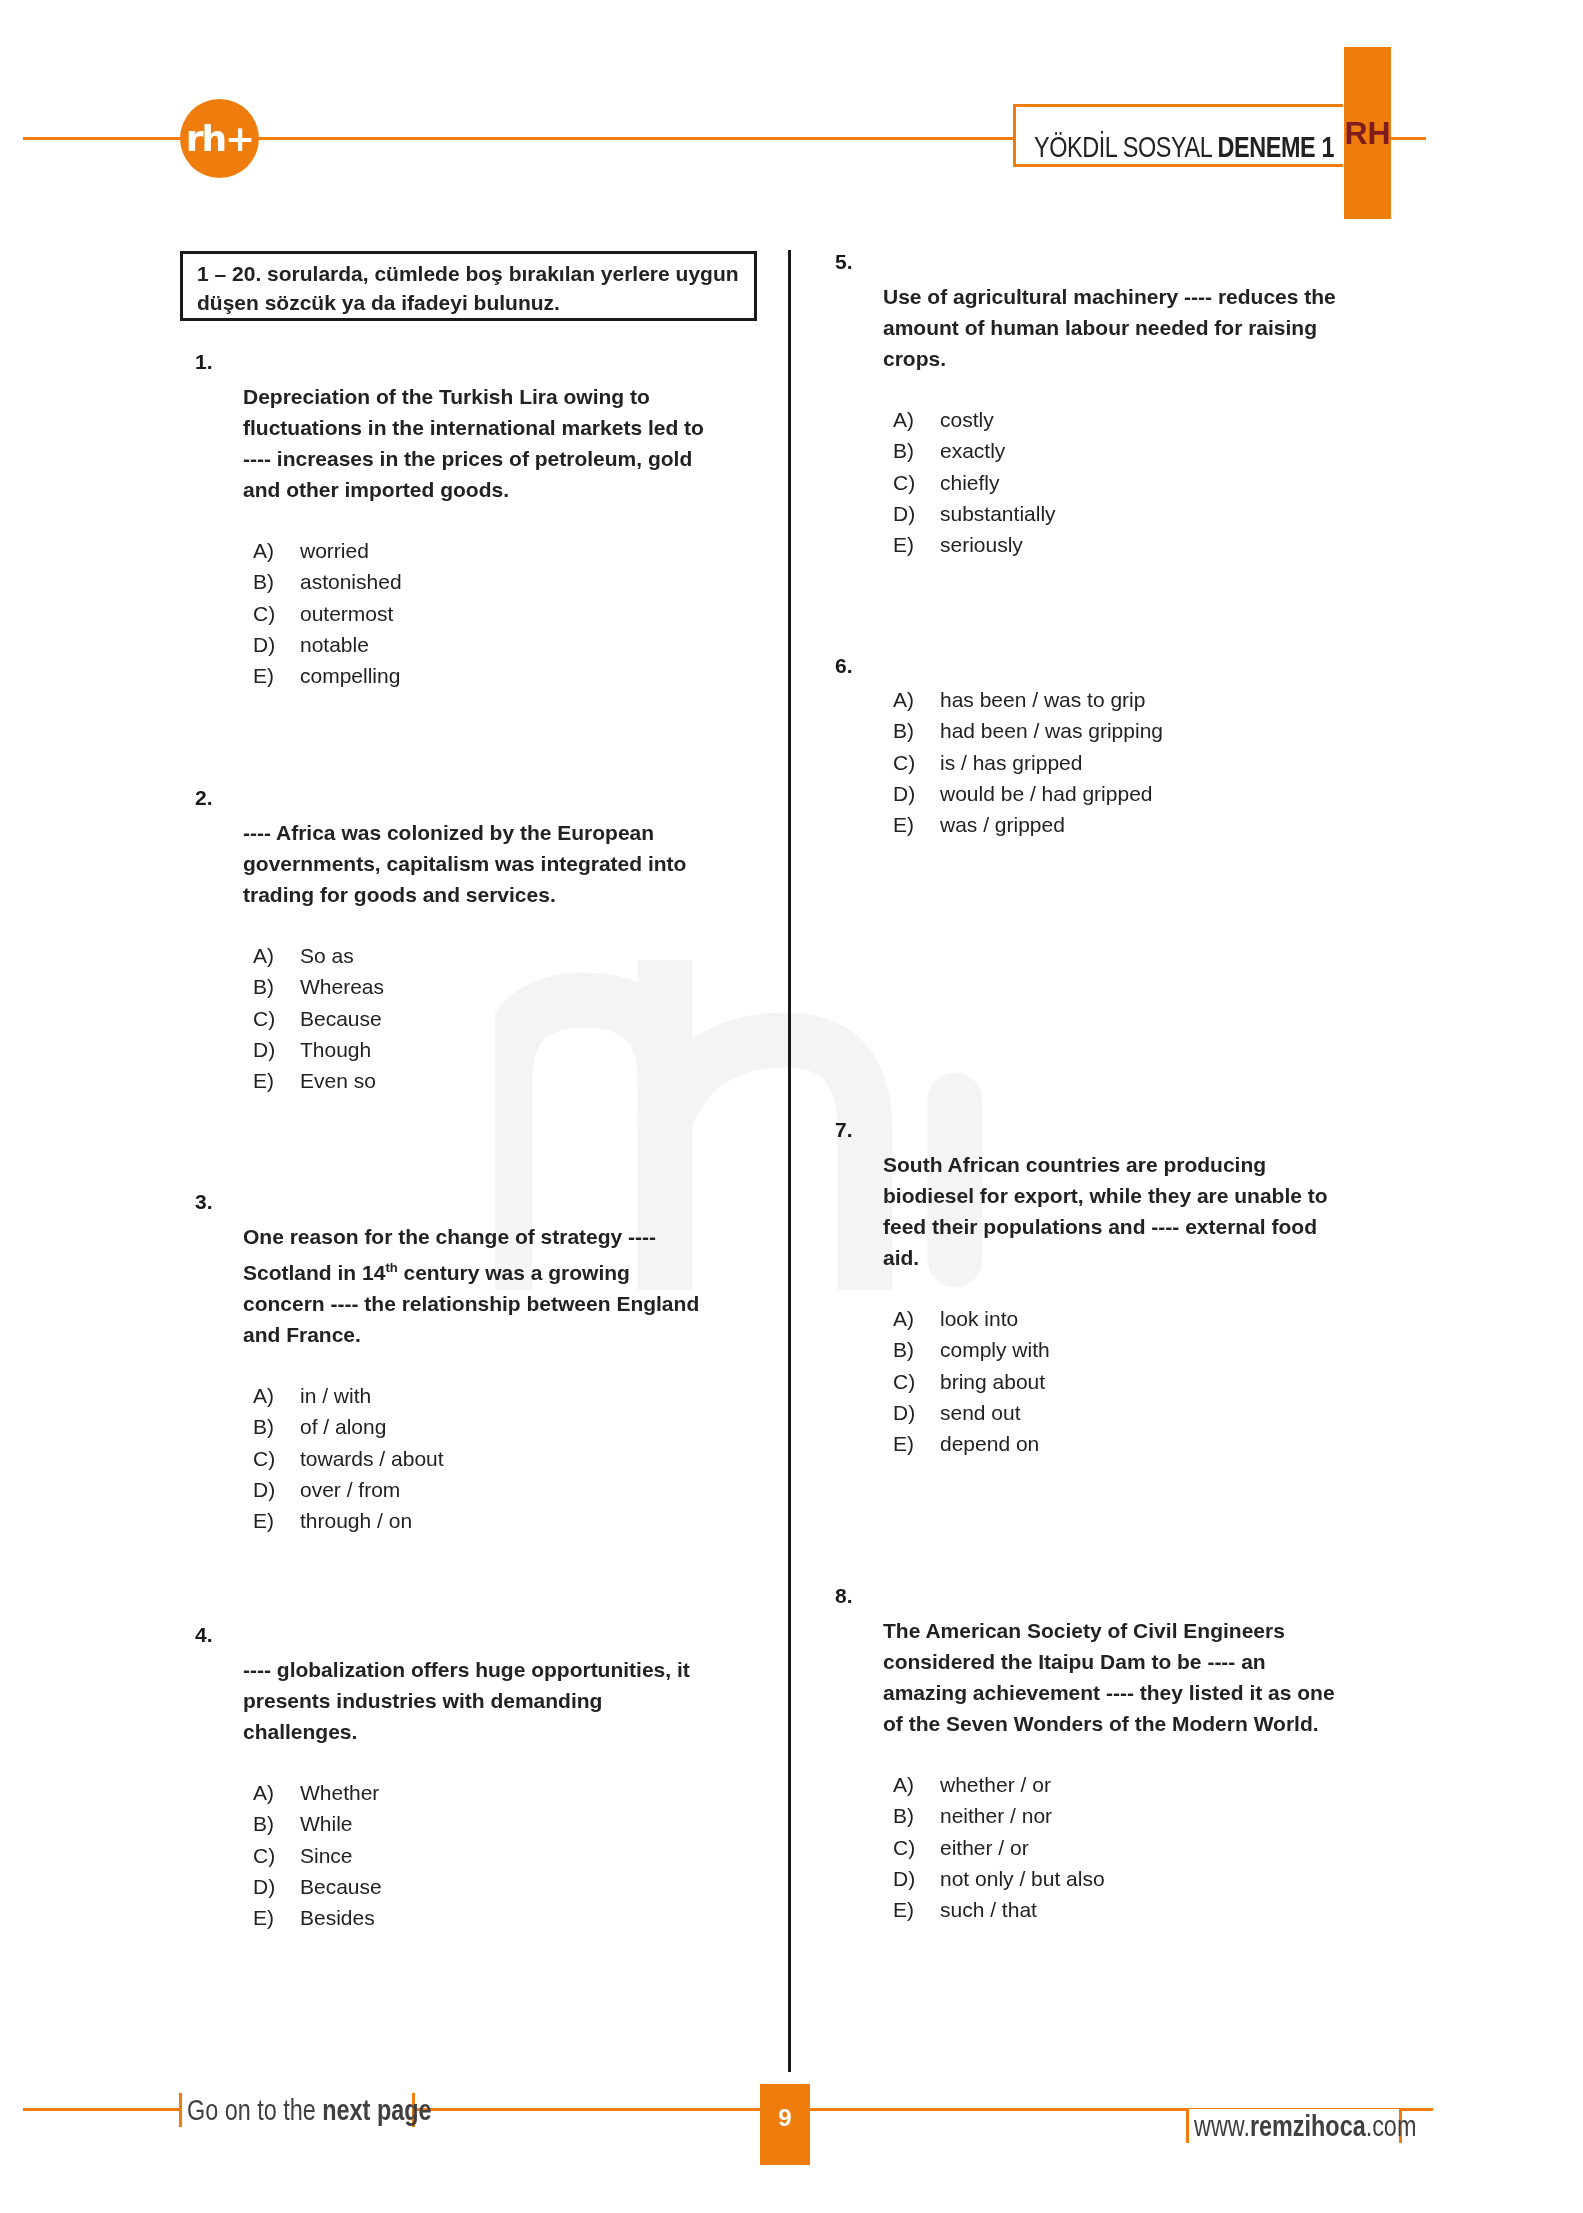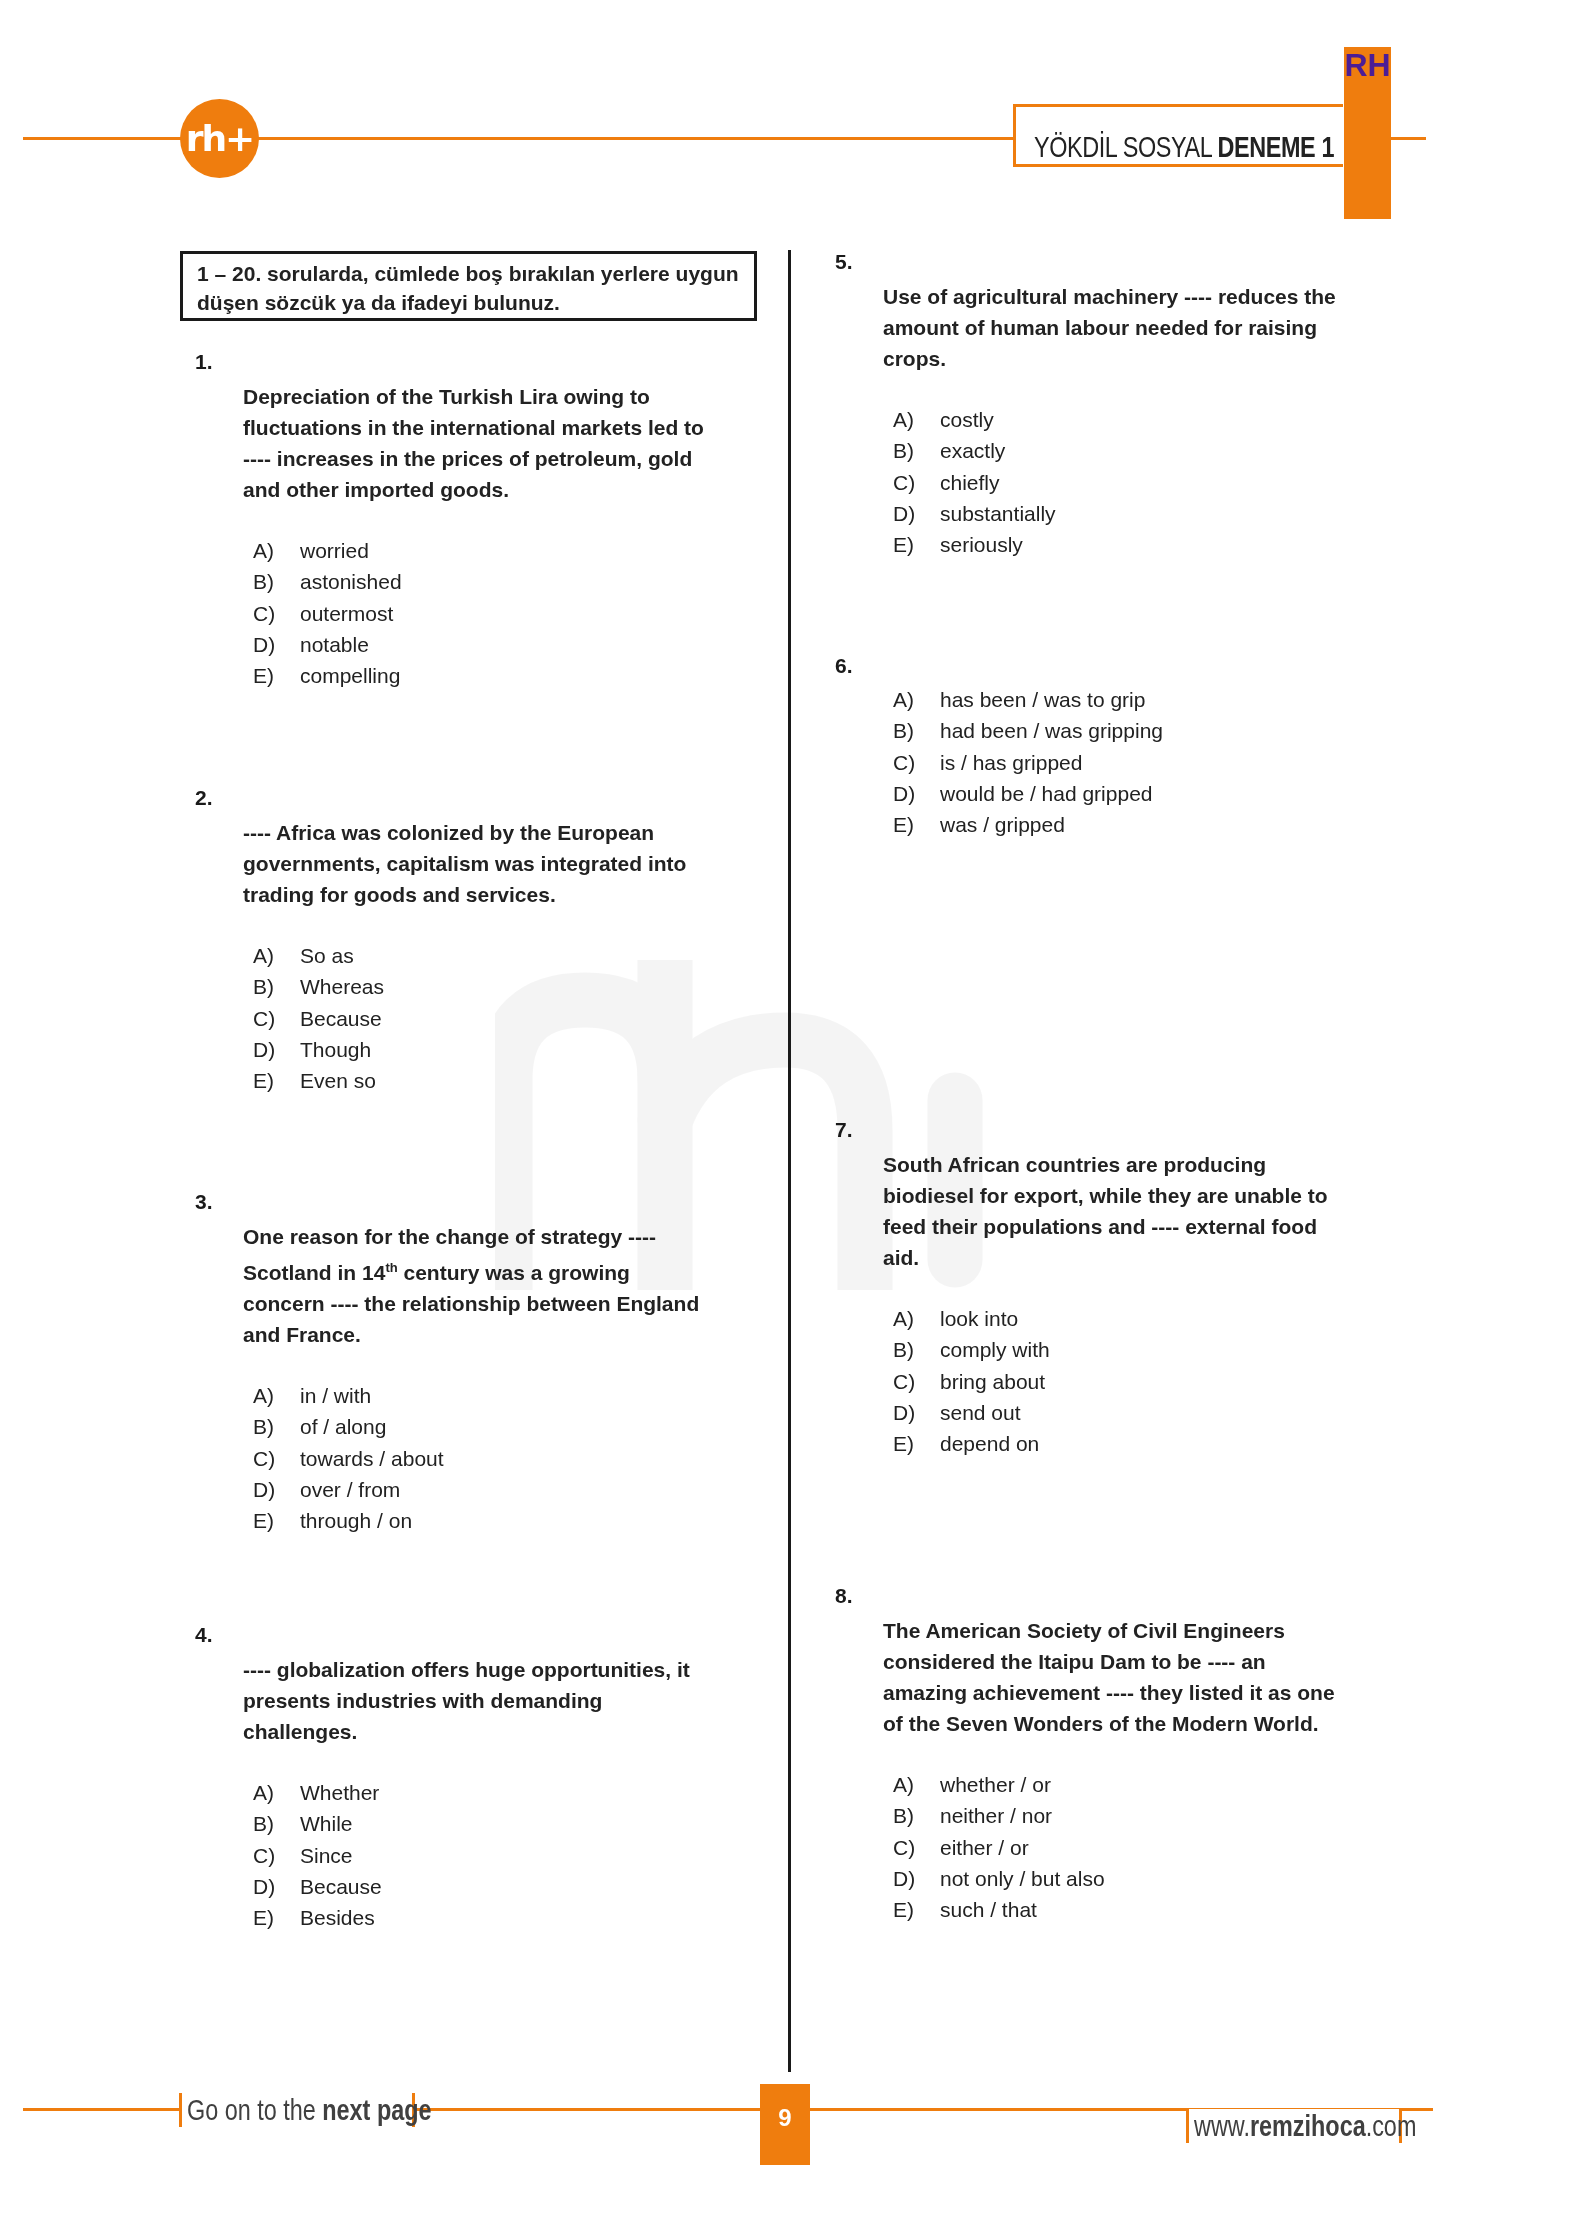--- a/index.html
+++ b/index.html
@@ -11,22 +11,22 @@
           align-items: center; justify-content: center; font-weight: bold;
           font-size: 36px; letter-spacing: -2px; font-family: "DejaVu Sans", sans-serif; }
   .title-box { position: absolute; left: 1013px; top: 104px; width: 330px; height: 63px;
                border: 3px solid #ef7d0e; border-right: none; background: #fff;
                display: flex; align-items: flex-end; padding-left: 18px; box-sizing: border-box;
                font-family: "Liberation Sans Narrow", "Liberation Sans", sans-serif;
                font-size: 30px; color: #222; letter-spacing: -0.5px; }
   .title-box .light { font-weight: normal; transform: scaleX(0.78); transform-origin: left; display: inline-block; white-space: nowrap; }
   .title-box .bold { font-weight: bold; }
   .rh-bar { position: absolute; left: 1344px; top: 47px; width: 47px; height: 172px;
-            background: #ef7d0e; color: #4c1d95; font-weight: bold; font-size: 32px;
-            display: flex; justify-content: center; }
+            background: #ef7d0e; color: #7f1d1d; font-weight: bold; font-size: 32px;
+            display: flex; align-items: center; justify-content: center; }
   .instr { position: absolute; left: 180px; top: 251px; width: 577px; height: 70px;
            border: 3px solid #1a1a1a; box-sizing: border-box; padding: 5px 14px;
            font-size: 21px; font-weight: bold; line-height: 29px; color: #222; }
   .divider { position: absolute; left: 788px; top: 250px; width: 3px; height: 1822px; background: #1a1a1a; }
   .q { position: absolute; width: 520px; }
   .q .num { position: absolute; left: 0; top: 0; font-weight: bold; font-size: 21px; }
   .q .stem { margin-left: 48px; font-weight: bold; font-size: 21px; line-height: 31px; color: #222; margin-top: 31px; }
   .q .stem sup { font-size: 13px; }
   .q .opts { margin-left: 58px; margin-top: 30px; }
   .q .opt { display: flex; font-size: 21px; line-height: 31.3px; color: #222; }

